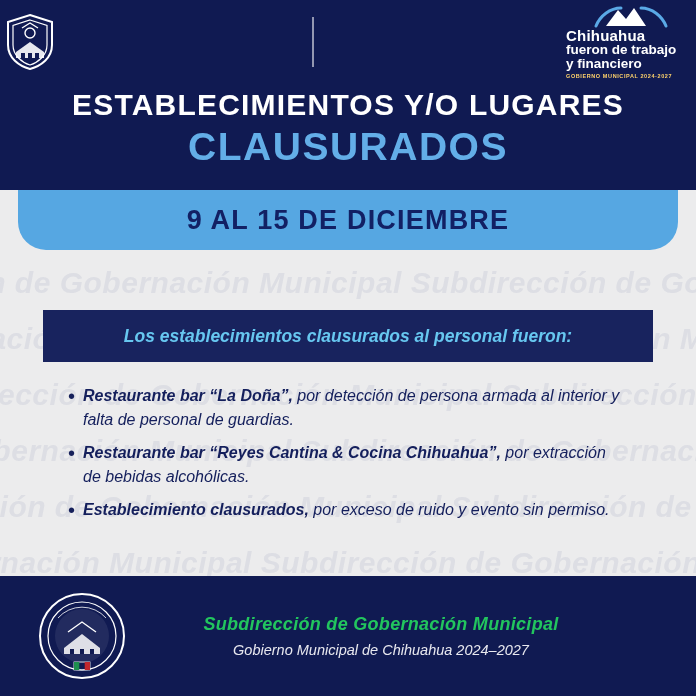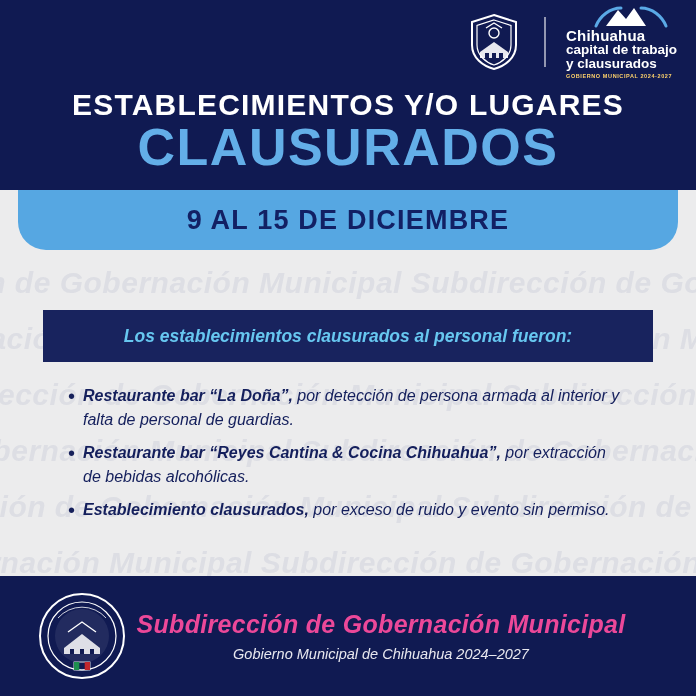--- a/index.html
+++ b/index.html
@@ -43,21 +43,21 @@
   
   .header {
     position: relative;
     width: 696px; height: 190px;
     background: #101a52;
     z-index: 2;
   }
   .logos {
     display: flex;
     align-items: center;
-    justify-content: flex-end;
+    justify-content: space-between;
     gap: 6px;
     padding-top: 12px;
     height: 72px;
   }
   .crest-wrap { width: 60px; height: 62px; display:flex; align-items:center; justify-content:center; }
   .divider-v {
     width: 2px; height: 50px;
     background: rgba(255,255,255,0.55);
     margin: 0 14px;
   }
@@ -81,21 +81,21 @@
     text-align: center;
     color: #ffffff;
     font-size: 30px;
     font-weight: bold;
     letter-spacing: 1.2px;
     margin-top: 16px;
   }
   .title-2 {
     text-align: center;
     color: #63aee8;
-    font-size: 52px;
+    font-size: 39px;
     font-weight: bold;
     letter-spacing: 1.5px;
     line-height: 54px;
     margin-top: -2px;
   }
 
   
   .date-band {
     position: relative;
     z-index: 2;
@@ -170,22 +170,22 @@
   }
   .footer-inner {
     display: flex;
     align-items: center;
     height: 120px;
     padding-left: 38px;
   }
   .seal { width: 88px; height: 88px; flex: 0 0 88px; }
   .footer-texts { flex: 1; text-align: center; padding-right: 60px; }
   .footer-title {
-    color: #ec4899;
-    font-size: 25px;
+    color: #22c55e;
+    font-size: 18px;
     font-weight: bold;
     font-style: italic;
     letter-spacing: 0.3px;
   }
   .footer-sub {
     color: #e8e8ef;
     font-size: 14.5px;
     font-style: italic;
     margin-top: 7px;
     text-align: center;
@@ -220,22 +220,22 @@
         </svg>
       </div>
       <div class="divider-v"></div>
       <div class="brand">
         <svg class="brand-arc" width="130" height="22" viewBox="0 0 130 22">
           <path d="M40 20 L52 4 L60 13 L68 2 L80 20 Z" fill="#ffffff"></path>
           <path d="M30 20 C34 10 44 2 55 2" fill="none" stroke="#5aa9e6" stroke-width="3" stroke-linecap="round"></path>
           <path d="M100 20 C96 10 86 2 75 2" fill="none" stroke="#5aa9e6" stroke-width="3" stroke-linecap="round"></path>
         </svg>
         <div class="brand-line1">Chihuahua</div>
-        <div class="brand-line2">capital de trabajo</div>
-        <div class="brand-line3">y clausurados</div>
+        <div class="brand-line2">fueron de trabajo</div>
+        <div class="brand-line3">y financiero</div>
         <div class="brand-sub">GOBIERNO MUNICIPAL 2024-2027</div>
       </div>
     </div>
 
     <div class="title-1">ESTABLECIMIENTOS Y/O LUGARES</div>
     <div class="title-2">CLAUSURADOS</div>
   </div>
 
   <div class="date-band">
     <div class="date-text">9 AL 15 DE DICIEMBRE</div>

